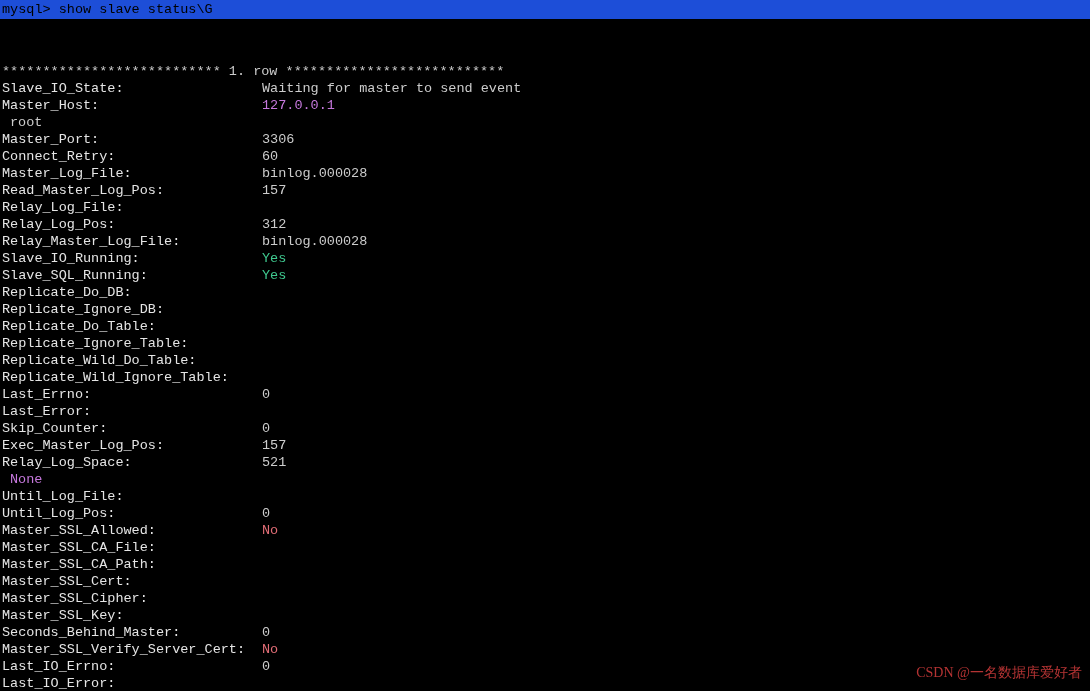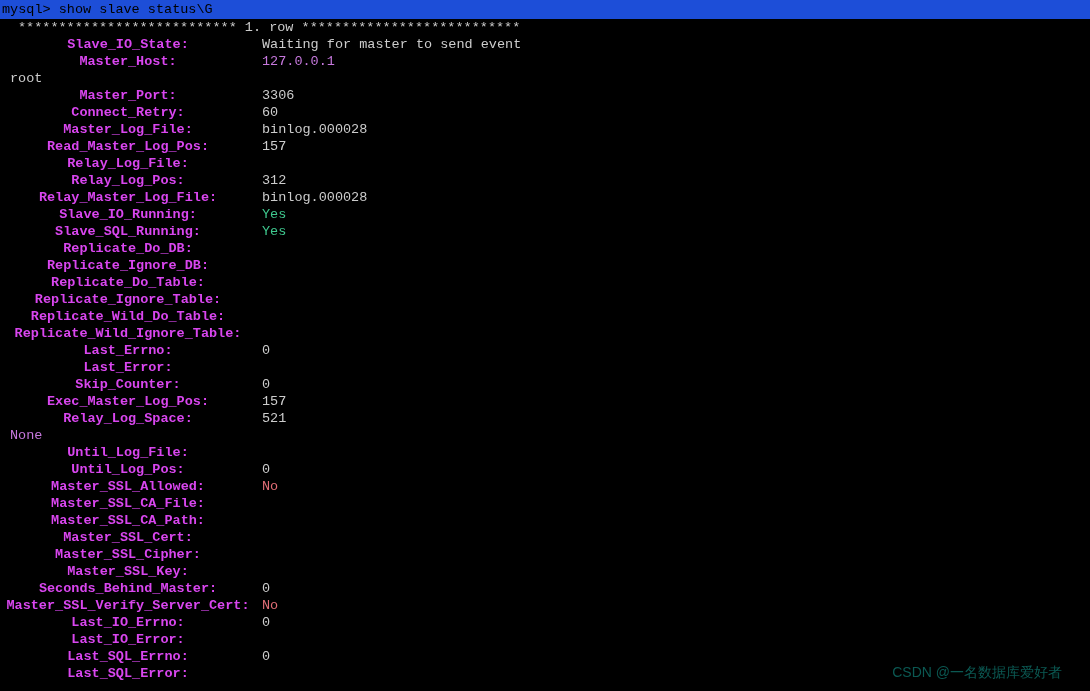--- a/index.html
+++ b/index.html
@@ -21,46 +21,46 @@
       padding: 0px 2px;
     }
     .command-line {
       background: #1d4ed8;
       color: #000000;
       padding: 1px 2px;
       width: 100%;
     }
     .row-header {
       color: #cccccc;
-      padding: 0px 18px;
+      padding: 0px 2px;
+      margin-top: 44px;
     }
     .kv {
       display: flex;
       padding: 0px 2px;
     }
     .k {
       width: 252px;
-      text-align: center;
-      color: #d946ef;
+      text-align: left;
+      color: #e5e5e5;
       padding-right: 0;
-      font-weight: bold;
     }
     .v {
       padding-left: 8px;
       color: #cccccc;
     }
     .c-magenta { color: #c678dd; text-align: right; }
     .c-green { color: #3fc98f; }
     .c-red { color: #e06c75; }
     .watermark {
       position: absolute;
-      right: 28px;
+      right: 8px;
       bottom: 10px;
-      color: #0f766e;
-      font-family: Liberation Sans, sans-serif;
+      color: #ef4444;
+      font-family: Liberation Serif, serif;
       font-size: 14px;
       opacity: 0.75;
     }
   </style>
 </head>
 <body>
 
 <div class="terminal">
   <div class="command-line">mysql&gt; show slave status\G</div>
   <div class="row-header">*************************** 1. row ***************************</div>

